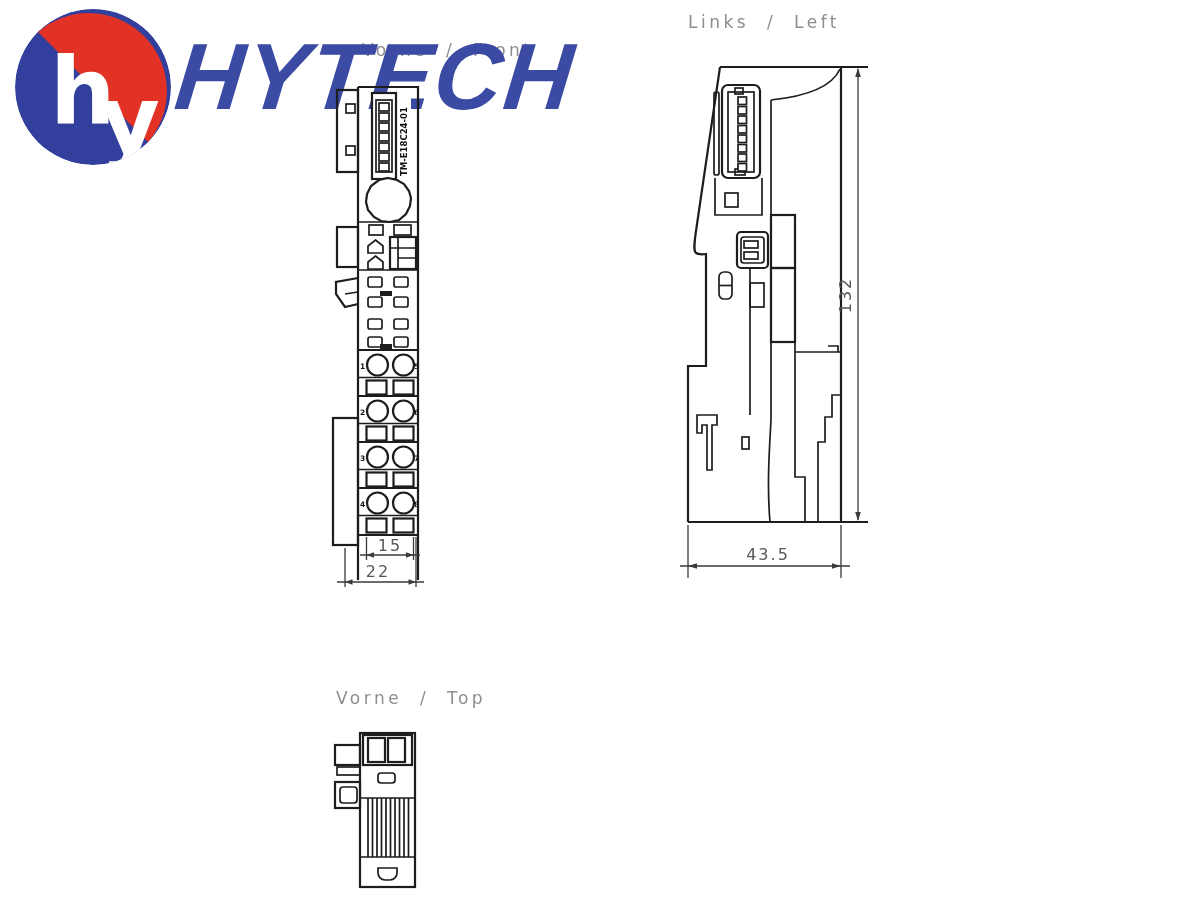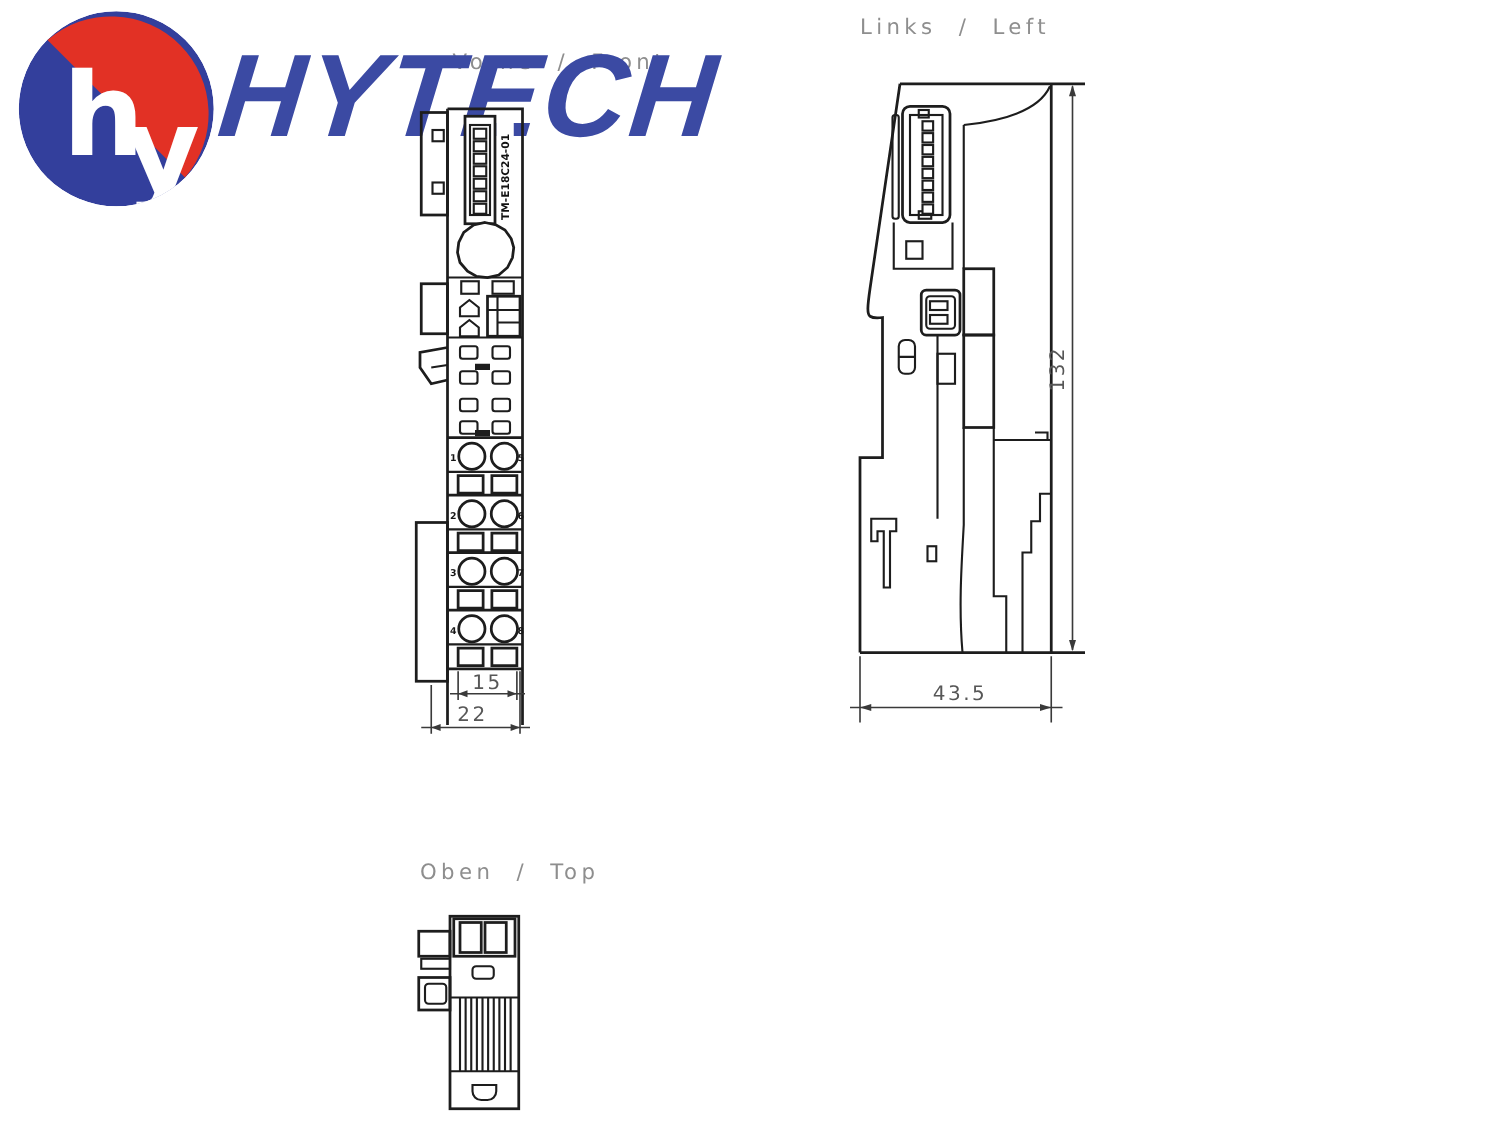--- a/index.html
+++ b/index.html
@@ -43,21 +43,21 @@
       <path d="M26 28 A78 78 0 0 1 136 138 Z" fill="#e23125"></path>
       <text x="38" y="120" font-size="92" font-weight="bold" fill="#ffffff" style="font-family:'DejaVu Sans',sans-serif;">h</text>
       <text x="88" y="148" font-size="92" font-weight="bold" fill="#ffffff" style="font-family:'DejaVu Sans',sans-serif;">y</text>
     </g>
   </svg>
 
   <div id="wordmark">HYTECH</div>
 
   <div class="view-label" style="left:338px;top:40px;margin-left:24px;">Vorne  /  Front</div>
   <div class="view-label" style="left:688px;top:12px;">Links  /  Left</div>
-  <div class="view-label" style="left:336px;top:688px;">Oben  /  Top</div>
+  <div class="view-label" style="left:336px;top:688px;">Vorne  /  Top</div>
 
   <svg style="left:323px;top:76px;z-index:2;" width="114" height="516" viewBox="0 0 114 516">
 
     <g>
       <path class="lineart" d="M35 11 H95 V504 M35 11 V504"></path>
     </g>
 
     <g>
       <rect class="lineart" x="14" y="14" width="21" height="82"></rect>
       <rect class="lineart thin whitefill" x="23" y="28" width="9" height="9"></rect>

